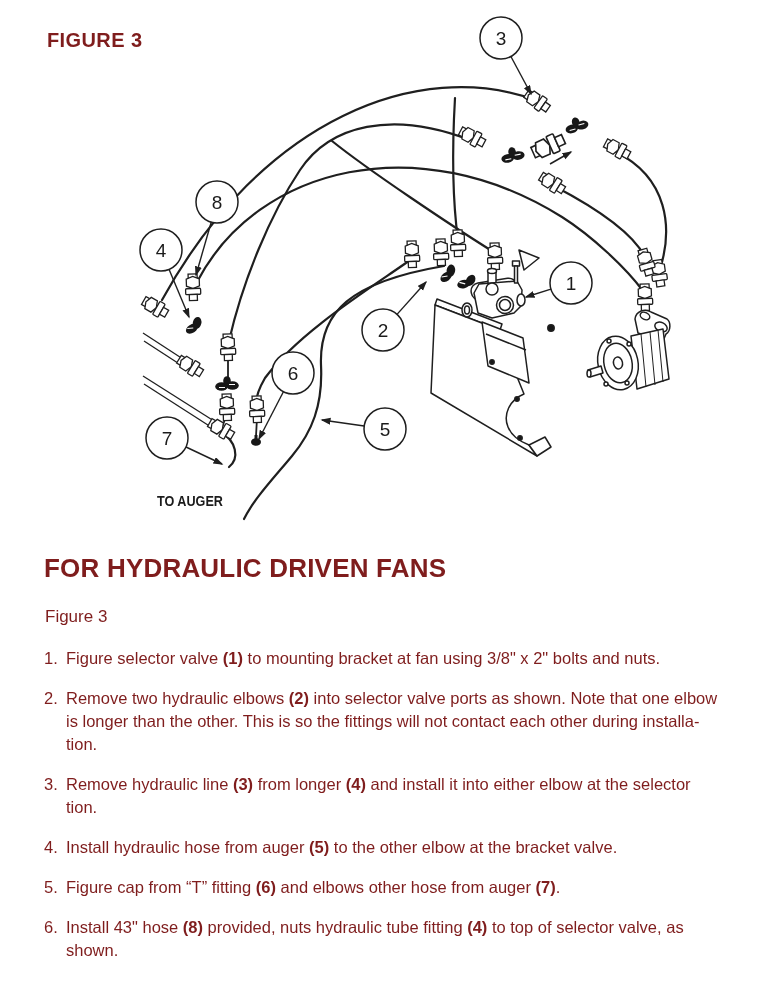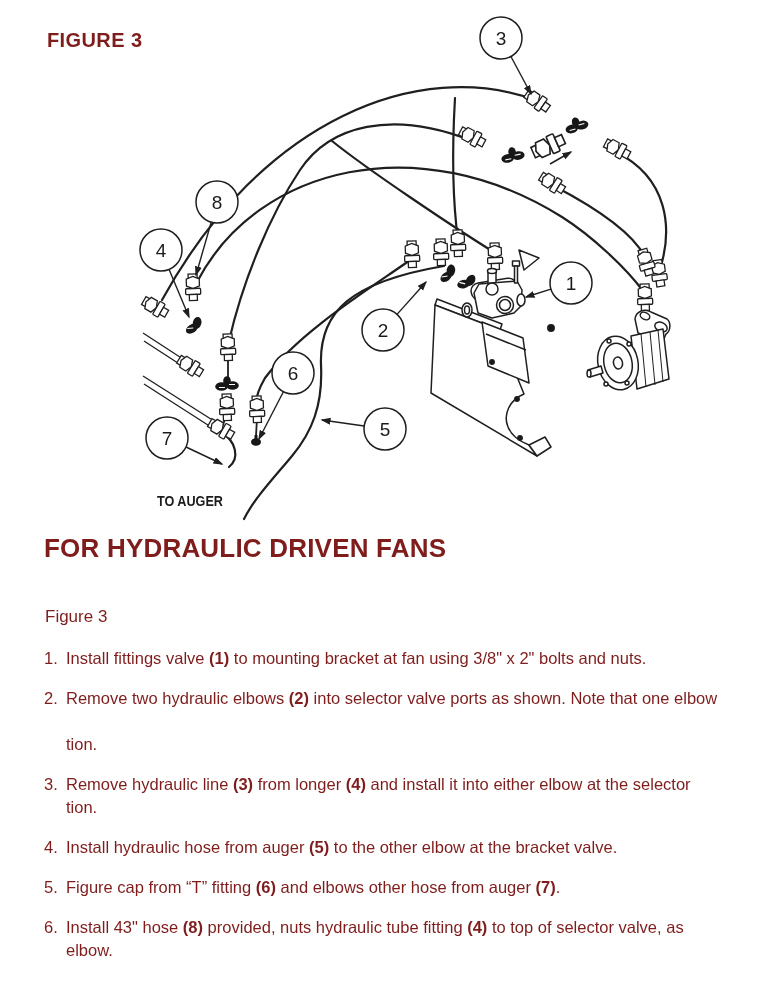--- a/index.html
+++ b/index.html
@@ -1,20 +1,20 @@
 <!DOCTYPE html>
 <html><head>
 <meta charset="utf-8">
 <style>
   html,body{margin:0;padding:0;background:#e8e8e8;}
   .page{position:relative;width:772px;height:1000px;background:#ffffff;
         font-family:"Liberation Sans",sans-serif;color:#7f1d1d;overflow:hidden;margin:0 auto;}
   .figure-label{position:absolute;left:47px;top:29px;font-size:20px;font-weight:bold;letter-spacing:.4px;}
   svg.diagram{position:absolute;left:0;top:0;}
-  .heading{position:absolute;left:44px;top:533px;font-size:26px;font-weight:bold;letter-spacing:.2px;}
+  .heading{position:absolute;left:44px;top:553px;font-size:26px;font-weight:bold;letter-spacing:.2px;}
   .subheading{position:absolute;left:45px;top:607px;font-size:17px;}
   .steps{position:absolute;left:44px;top:647px;width:724px;font-size:16.5px;line-height:23px;}
   .step{display:flex;margin-bottom:17px;}
   .step .num{flex:0 0 22px;}
   .step .txt{flex:1;}
   .step.extra-gap{margin-top:16px;}
   .bold{font-weight:bold;}
 </style>
 </head>
 <body>
@@ -193,37 +193,37 @@
 
     <text x="157" y="506" font-family="Liberation Sans, sans-serif" font-size="14.5" font-weight="bold" fill="#1b1b1b" textLength="66" lengthAdjust="spacingAndGlyphs">TO AUGER</text>
   </svg>
 
   <div class="heading">FOR HYDRAULIC DRIVEN FANS</div>
   <div class="subheading">Figure 3</div>
 
   <div class="steps" id="steps">
       <div class="step">
         <span class="num">1.</span>
-        <span class="txt"><span>Install fittings valve </span><span class="bold">(1)</span><span> to mounting bracket at fan using 3/8" x 2" bolts and nuts.</span></span>
+        <span class="txt"><span>Figure selector valve </span><span class="bold">(1)</span><span> to mounting bracket at fan using 3/8" x 2" bolts and nuts.</span></span>
       </div>
       <div class="step">
         <span class="num">2.</span>
-        <span class="txt"><span>Remove two hydraulic elbows </span><span class="bold">(2)</span><span> into selector valve ports as shown. Note that one elbow</span><br><br><span>tion.</span></span>
+        <span class="txt"><span>Remove two hydraulic elbows </span><span class="bold">(2)</span><span> into selector valve ports as shown. Note that one elbow</span><br><span>is longer than the other. This is so the fittings will not contact each other during installa-</span><br><span>tion.</span></span>
       </div>
       <div class="step">
         <span class="num">3.</span>
         <span class="txt"><span>Remove hydraulic line </span><span class="bold">(3)</span><span> from longer </span><span class="bold">(4)</span><span> and install it into either elbow at the selector</span><br><span>tion.</span></span>
       </div>
       <div class="step">
         <span class="num">4.</span>
         <span class="txt"><span>Install hydraulic hose from auger </span><span class="bold">(5)</span><span> to the other elbow at the bracket valve.</span></span>
       </div>
       <div class="step">
         <span class="num">5.</span>
         <span class="txt"><span>Figure cap from “T” fitting </span><span class="bold">(6)</span><span> and elbows other hose from auger </span><span class="bold">(7)</span><span>.</span></span>
       </div>
       <div class="step extra-gap">
         <span class="num">6.</span>
-        <span class="txt"><span>Install 43" hose </span><span class="bold">(8)</span><span> provided, nuts hydraulic tube fitting </span><span class="bold">(4)</span><span>  to top of selector valve, as</span><br><span>elbow.</span></span>
+        <span class="txt"><span>Install 43" hose </span><span class="bold">(8)</span><span> provided, nuts hydraulic tube fitting </span><span class="bold">(4)</span><span>  to top of selector valve, as</span><br><span>shown.</span></span>
       </div>
     </div>
 
 </div>
 
 </body></html>

